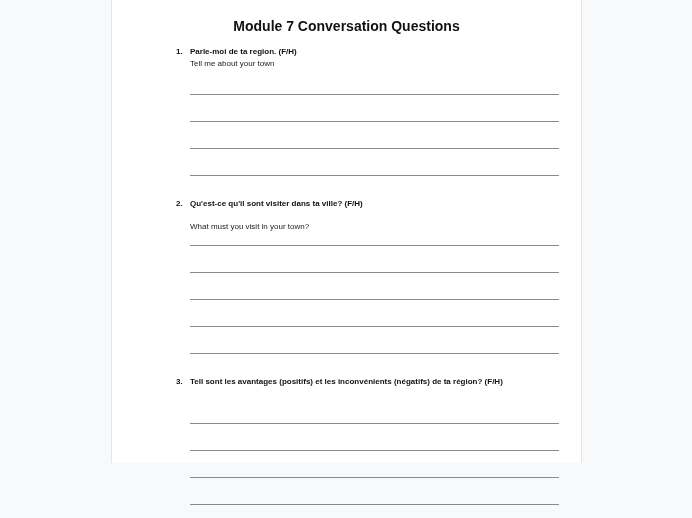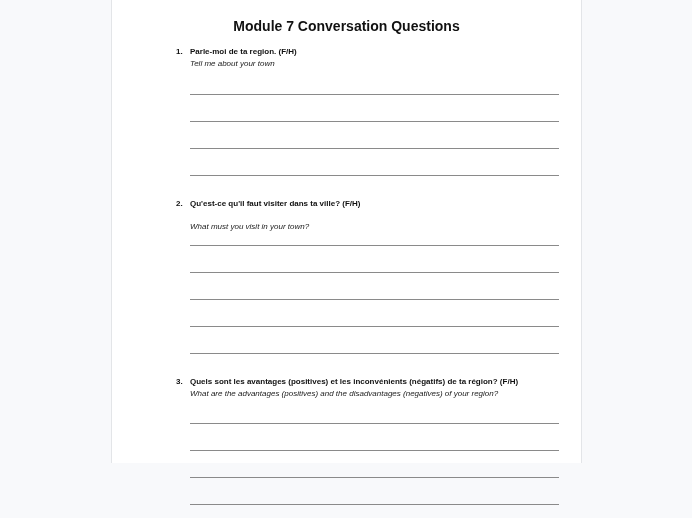--- a/index.html
+++ b/index.html
@@ -2,52 +2,51 @@
 <html><head>
 <meta charset="utf-8">
 <style>
   html, body { margin:0; padding:0; }
   body { width:692px; height:518px; background:#f8f9fb; position:relative; overflow:hidden; font-family:"Liberation Sans", sans-serif; color:#111; }
   .page { position:absolute; left:111px; top:0; width:469px; height:463px; background:#fff; border-left:1px solid #e3e5e8; border-right:1px solid #e3e5e8; }
   .title { position:absolute; left:0; width:100%; top:18px; text-align:center; font-weight:bold; font-size:14px; }
   .q { position:absolute; left:64px; font-size:8px; font-weight:bold; }
   .q .num { position:absolute; left:0; }
   .q .txt { position:absolute; left:14px; white-space:nowrap; }
-  .sub { position:absolute; left:78px; font-size:8px; font-style:italic; color:#222; white-space:nowrap; }
+  .sub { position:absolute; left:78px; font-size:8px; color:#222; white-space:nowrap; }
   .line { position:absolute; left:78px; width:369px; height:0; border-top:1px solid #8a8a8a; }
 </style>
 </head>
 <body>
 
 <div class="page">
   <div class="title">Module 7 Conversation Questions</div>
 
   <div class="q" style="top:47px">
     <span class="num">1.</span>
     <span class="txt">Parle-moi de ta region. (F/H)</span>
   </div>
   <div class="sub" style="top:59px">Tell me about your town</div>
   <div class="line" style="top:94px"></div>
   <div class="line" style="top:121px"></div>
   <div class="line" style="top:148px"></div>
   <div class="line" style="top:175px"></div>
 
   <div class="q" style="top:199px">
     <span class="num">2.</span>
-    <span class="txt">Qu'est-ce qu'il faut visiter dans ta ville? (F/H)</span>
+    <span class="txt">Qu'est-ce qu'il sont visiter dans ta ville? (F/H)</span>
   </div>
   <div class="sub" style="top:222px">What must you visit in your town?</div>
   <div class="line" style="top:245px"></div>
   <div class="line" style="top:272px"></div>
   <div class="line" style="top:299px"></div>
   <div class="line" style="top:326px"></div>
   <div class="line" style="top:353px"></div>
 
   <div class="q" style="top:377px">
     <span class="num">3.</span>
-    <span class="txt">Quels sont les avantages (positives) et les inconvénients (négatifs) de ta région? (F/H)</span>
+    <span class="txt">Tell sont les avantages (positifs) et les inconvénients (négatifs) de ta région? (F/H)</span>
   </div>
-  <div class="sub" style="top:389px">What are the advantages (positives) and the disadvantages (negatives) of your region?</div>
   <div class="line" style="top:423px"></div>
   <div class="line" style="top:450px"></div>
   <div class="line" style="top:477px"></div>
   <div class="line" style="top:504px"></div>
 </div>
 
 </body></html>

